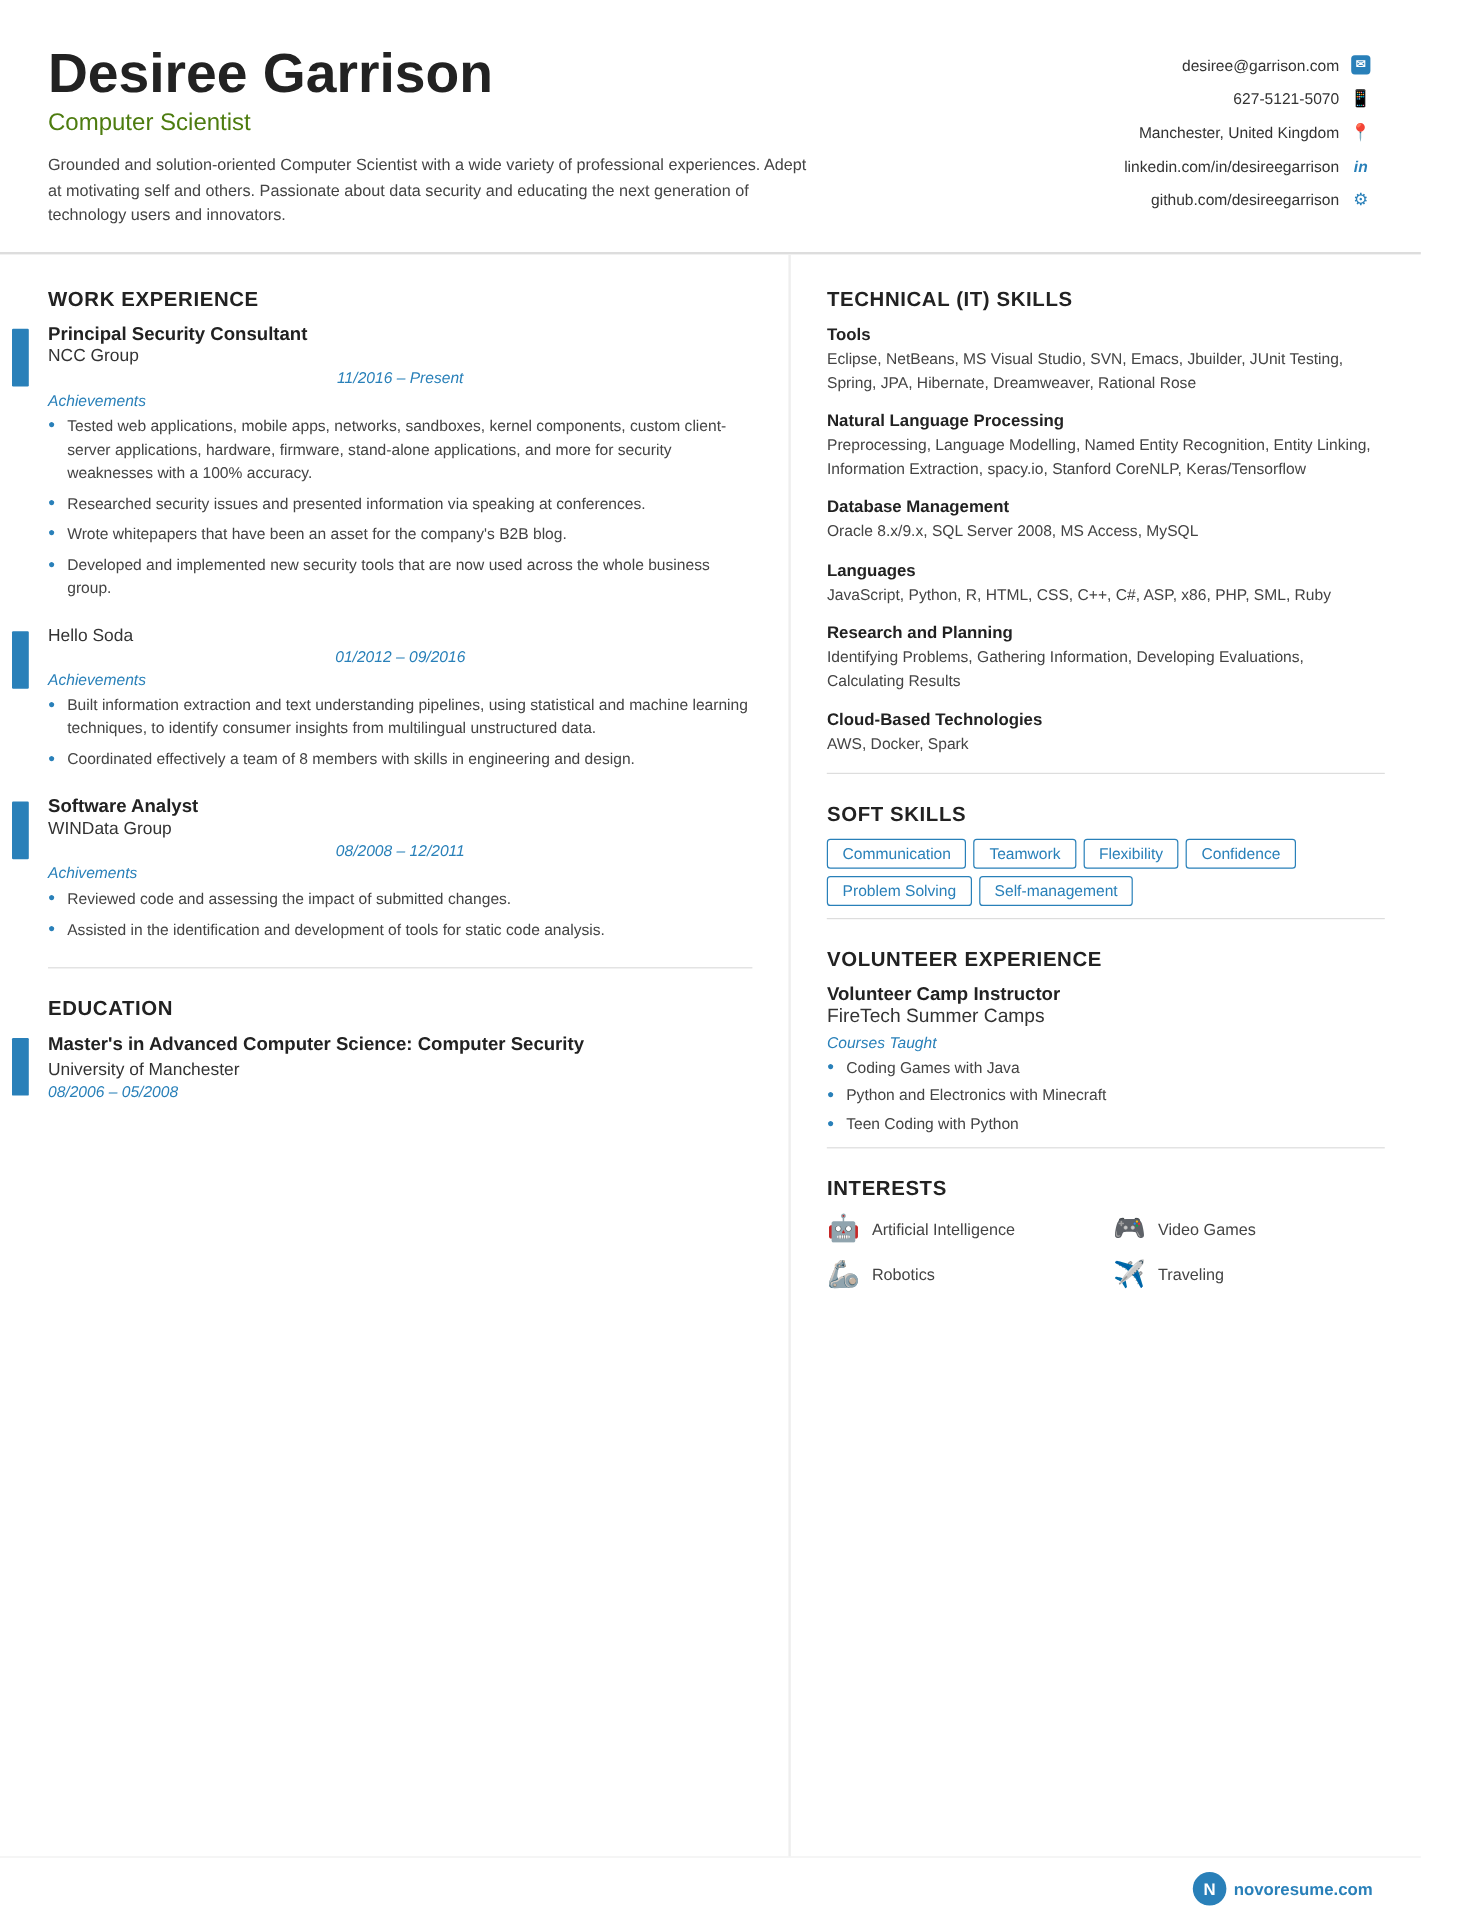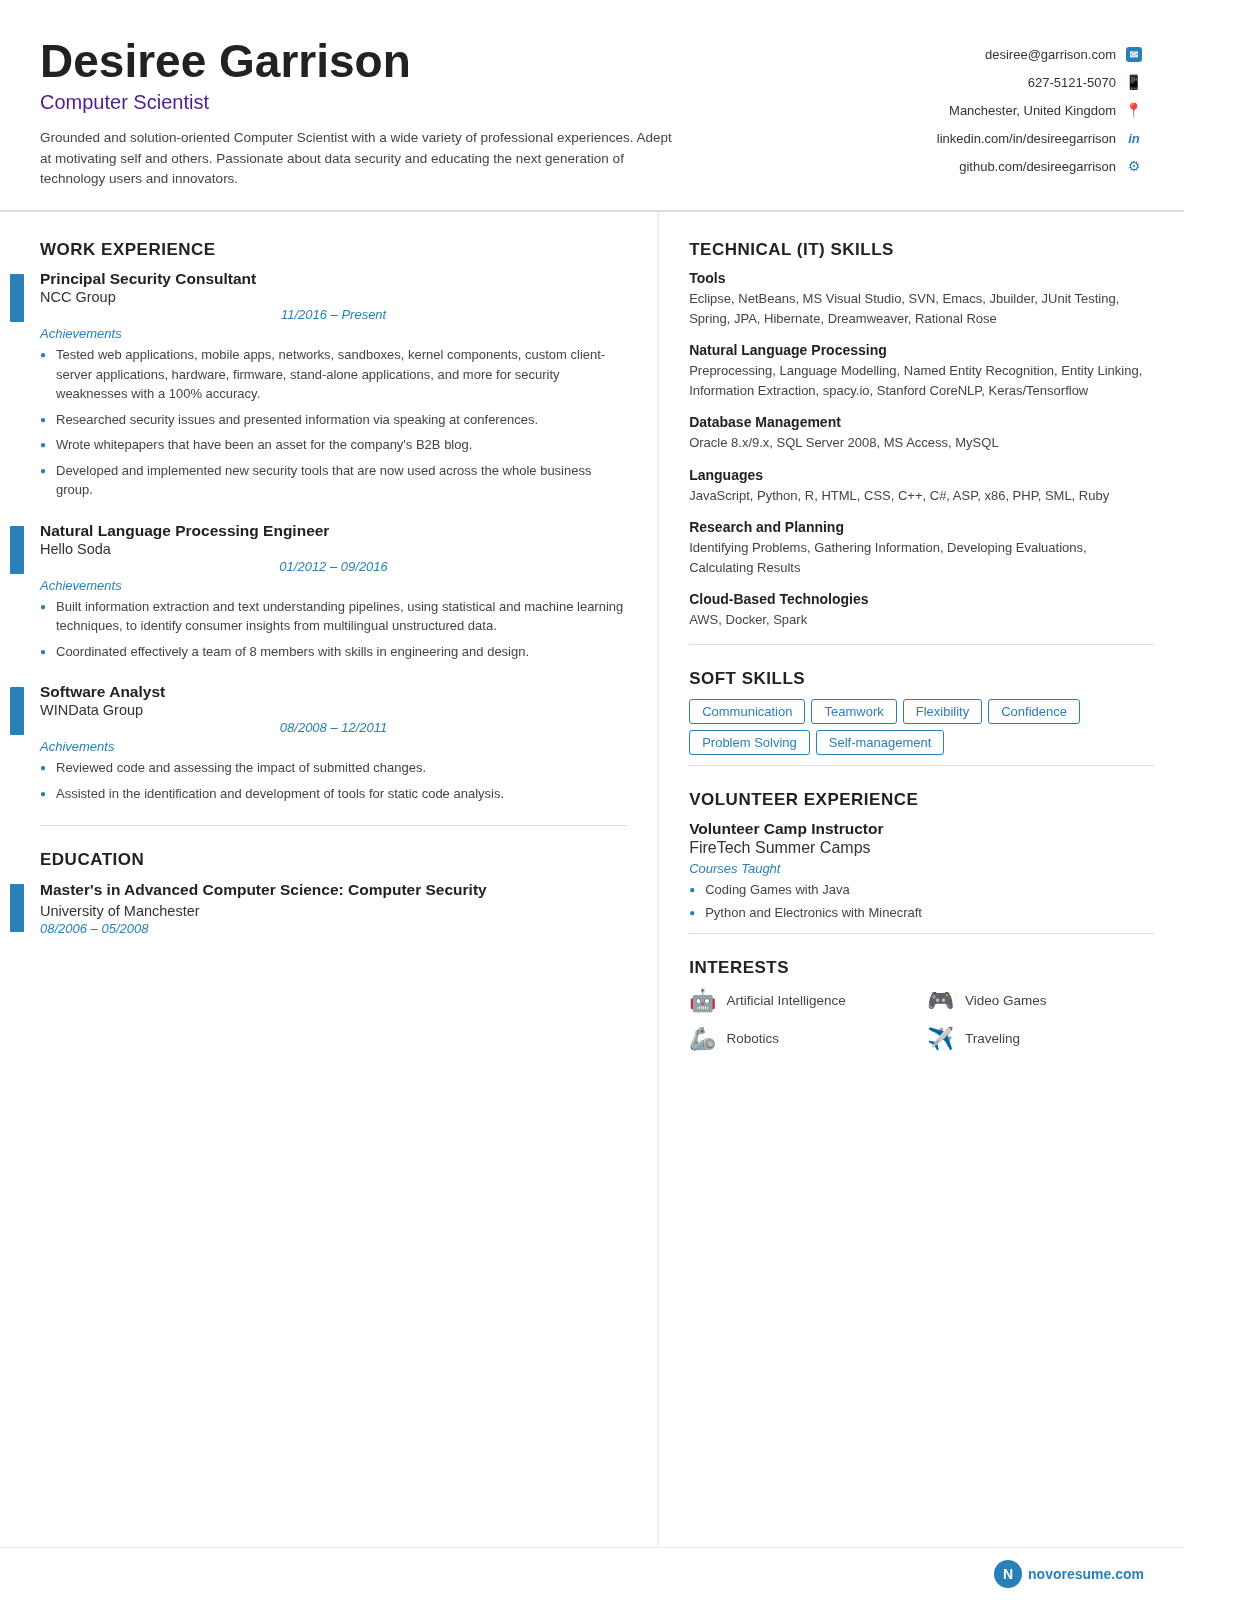--- a/index.html
+++ b/index.html
@@ -28,21 +28,21 @@
       padding-right: 40px;
     }
     .header-name {
       font-size: 46px;
       font-weight: 700;
       color: #222;
       line-height: 1.1;
     }
     .header-title {
       font-size: 20px;
-      color: #4c1d95;
+      color: #4d7c0f;
       margin-top: 4px;
       margin-bottom: 14px;
     }
     .header-summary {
       font-size: 13.5px;
       color: #444;
       line-height: 1.55;
     }
     .header-right {
       flex: 0.8;
@@ -377,21 +377,20 @@
         <div class="job-subtitle">Achievements</div>
         <ul class="job-bullets">
           <li>Tested web applications, mobile apps, networks, sandboxes, kernel components, custom client-server applications, hardware, firmware, stand-alone applications, and more for security weaknesses with a 100% accuracy.</li>
           <li>Researched security issues and presented information via speaking at conferences.</li>
           <li>Wrote whitepapers that have been an asset for the company's B2B blog.</li>
           <li>Developed and implemented new security tools that are now used across the whole business group.</li>
         </ul>
       </div>
 
       <div class="job-block">
-        <div class="job-title">Natural Language Processing Engineer</div>
         <div class="job-company">Hello Soda</div>
         <div class="job-dates">01/2012 – 09/2016</div>
         <div class="job-subtitle">Achievements</div>
         <ul class="job-bullets">
           <li>Built information extraction and text understanding pipelines, using statistical and machine learning techniques, to identify consumer insights from multilingual unstructured data.</li>
           <li>Coordinated effectively a team of 8 members with skills in engineering and design.</li>
         </ul>
       </div>
 
       <div class="job-block">
@@ -465,20 +464,21 @@
       <hr class="divider">
 
       <div class="section-title">VOLUNTEER EXPERIENCE</div>
       <div class="vol-block">
         <div class="vol-title">Volunteer Camp Instructor</div>
         <div class="vol-org">FireTech Summer Camps</div>
         <div class="vol-subtitle">Courses Taught</div>
         <ul class="vol-bullets">
           <li>Coding Games with Java</li>
           <li>Python and Electronics with Minecraft</li>
+          <li>Teen Coding with Python</li>
         </ul>
       </div>
 
       <hr class="divider">
 
       <div class="section-title">INTERESTS</div>
       <div class="interests-grid">
         <div class="interest-item">
           <span class="interest-icon">🤖</span>
           <span>Artificial Intelligence</span>

